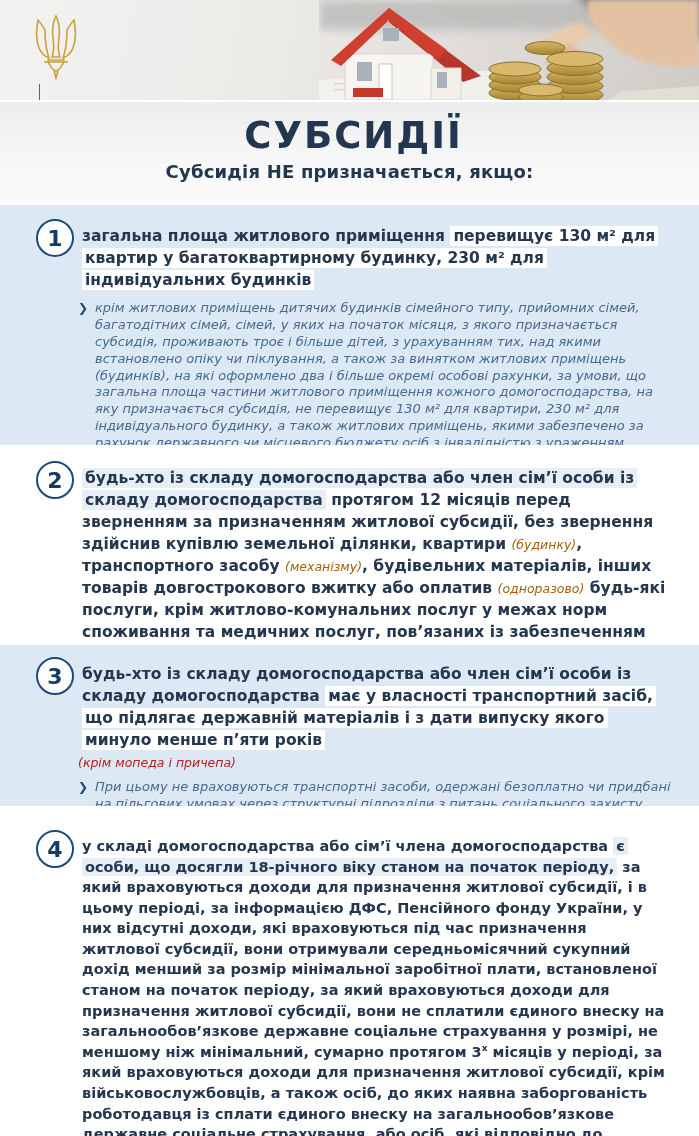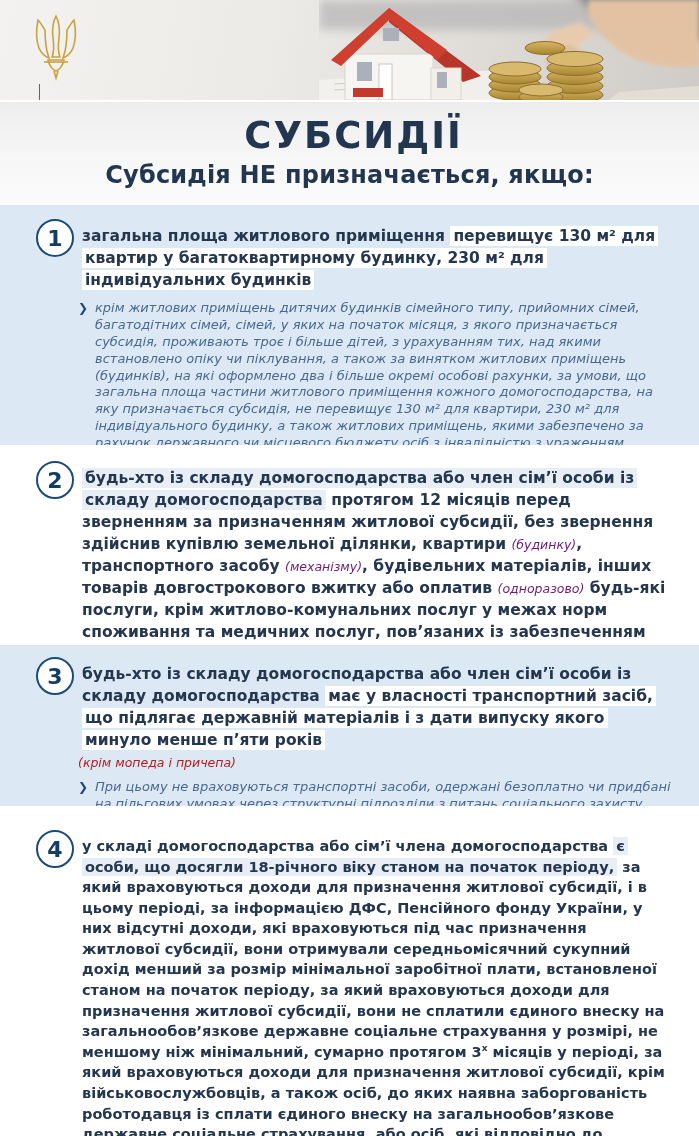--- a/index.html
+++ b/index.html
@@ -23,21 +23,21 @@
   
   .title-block{
     width:699px;height:105px;box-sizing:border-box;text-align:center;
     background:linear-gradient(180deg,#ededee 0%,#f7f7f8 55%,#fbfbfc 100%);
     border-top:2px solid #ffffff;padding-top:10px;
   }
   .title-block h1{
     margin:2px 0 4px 8px;font-size:37px;letter-spacing:2px;color:#223650;font-weight:bold;
   }
   .title-block h2{
-    margin:0;font-size:24px;color:#223650;font-weight:bold;letter-spacing:.2px;
+    margin:0;font-size:18px;color:#223650;font-weight:bold;letter-spacing:.2px;
   }
   
   .sec{position:relative;box-sizing:border-box;width:699px;overflow:hidden;
        padding:16px 26px 0 78px;}
   .sec-blue{background:#dce8f4;}
   .sec-white{background:#ffffff;}
   .s1{height:240px;}
   .s2{height:200px;padding-top:18px;}
   .s3{height:161px;padding-top:14px;}
   .s4{height:330px;padding-top:26px;}
@@ -45,21 +45,21 @@
     position:absolute;left:36px;width:34px;height:34px;border-radius:50%;
     border:2px solid #1c4a78;background:#ffffff;color:#153c66;
     font-size:22px;font-weight:bold;display:flex;align-items:center;justify-content:center;
   }
   .s1 .num{top:14px;} .s2 .num{top:16px;} .s3 .num{top:12px;} .s4 .num{top:24px;}
   .lead{
     margin:4px;font-size:15.5px;font-weight:bold;color:#24374f;line-height:1.42;
   }
   .hl-w{background:#ffffff;padding:1px 3px;box-decoration-break:clone;-webkit-box-decoration-break:clone;}
   .hl-b{background:#e8eef5;padding:1px 3px;box-decoration-break:clone;-webkit-box-decoration-break:clone;}
-  .inline-it{font-weight:normal;font-style:italic;font-size:12.5px;color:#701a75;}
+  .inline-it{font-weight:normal;font-style:italic;font-size:12.5px;color:#a16207;}
   .note{position:relative;margin-top:9px;padding-left:17px;
         font-size:13px;font-style:italic;color:#49698f;line-height:1.3;}
   .chev{position:absolute;left:0;top:1px;font-style:normal;font-weight:bold;
         color:#1c4a78;font-size:12px;}
   .exception{margin:2px 0 0 0;font-size:12.5px;font-style:italic;color:#b91c1c;font-weight:normal;}
   .s4 .lead{font-size:14.5px;line-height:1.42;}
   sup{font-size:9px;}
 </style>
 </head>
 <body>

